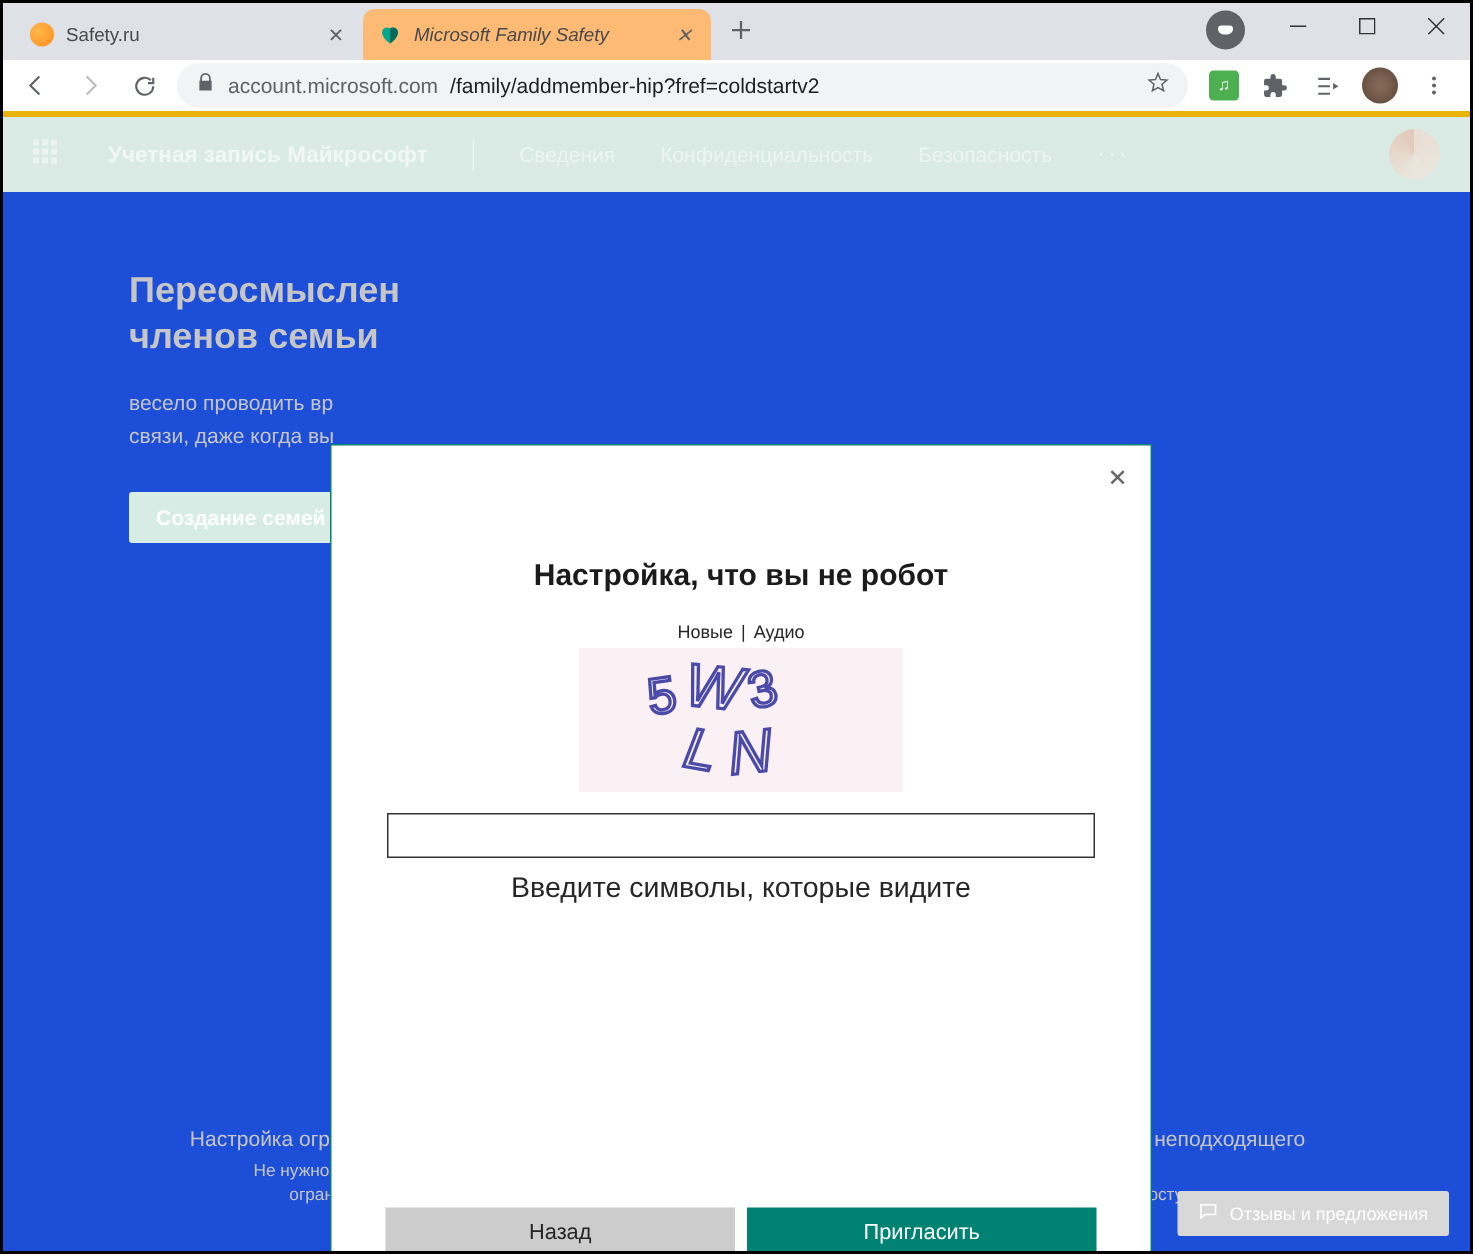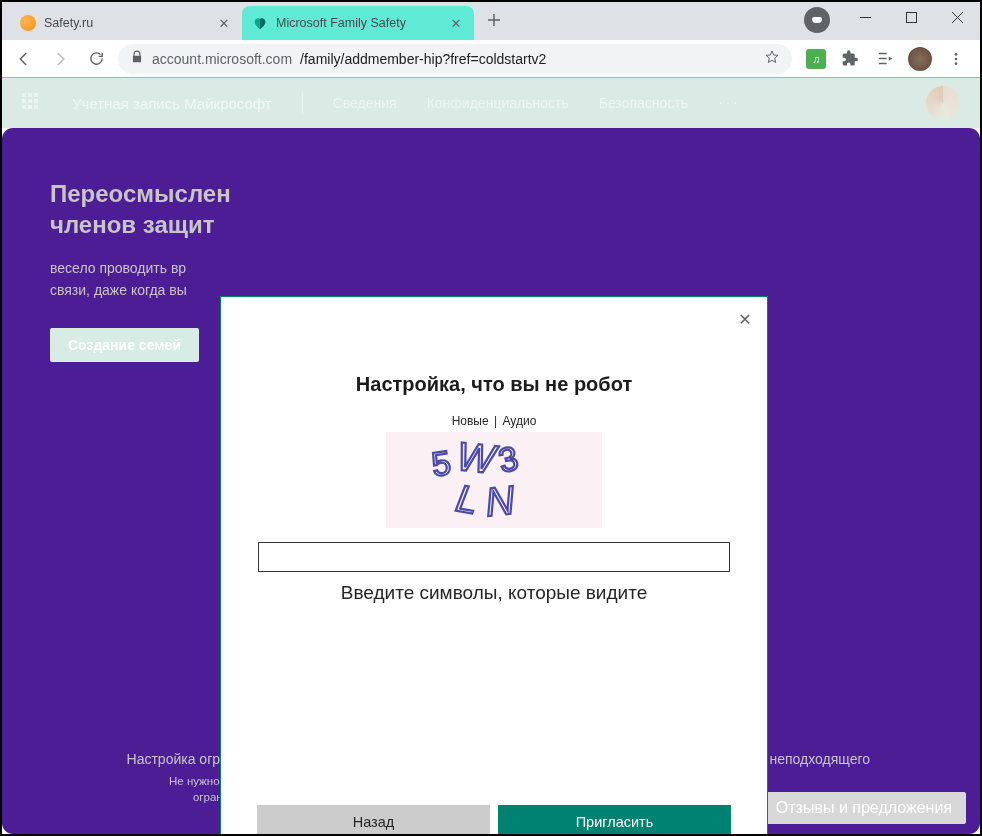--- a/index.html
+++ b/index.html
@@ -3,65 +3,65 @@
 <meta charset="utf-8">
 <style>
 * { box-sizing: border-box; margin: 0; padding: 0; font-family: "Segoe UI", Arial, sans-serif; }
 body { width: 982px; height: 836px; background: #fff; border: 2px solid #000; overflow: hidden; position: relative; }
 
 
 .titlebar { height: 38px; background: #dee1e6; display: flex; align-items: flex-end; position: relative; }
 .tabs { display: flex; height: 34px; margin-left: 8px; margin-top: 4px; }
 .tab { display: flex; align-items: center; padding: 0 10px; height: 34px; border-radius: 8px 8px 0 0; min-width: 232px; position: relative; gap: 8px; }
 .tab.inactive { background: transparent; }
-.tab.active { background: #5eead4; }
+.tab.active { background: #fdba74; font-style: italic; }
 .tab .favicon { width: 16px; height: 16px; border-radius: 50%; flex-shrink: 0; }
 .tab .favicon.orange { background: radial-gradient(circle at 35% 35%, #ffb84d, #ff8c1a); }
 .tab .favicon.heart { background: none; }
 .tab .tab-title { font-size: 12.5px; color: #49494b; overflow: hidden; white-space: nowrap; text-overflow: ellipsis; flex: 1; }
 .tab .tab-close { width: 16px; height: 16px; display: flex; align-items: center; justify-content: center; color: #5f6368; cursor: pointer; font-size: 13px; }
 .newtab { width: 28px; height: 28px; display: flex; align-items: center; justify-content: center; color: #5f6368; margin-left: 6px; margin-bottom: 3px; cursor: pointer; }
 .win-controls { position: absolute; right: 0; top: 0; display: flex; }
 .win-btn { width: 46px; height: 30px; display: flex; align-items: center; justify-content: center; color: #333; cursor: pointer; }
 .incognito-badge { position: absolute; right: 150px; top: 5px; width: 26px; height: 26px; border-radius: 50%; background: #5f6368; display: flex; align-items: center; justify-content: center; }
 .incognito-badge::after { content: ""; width: 10px; height: 6px; border-radius: 3px 3px 5px 5px; background: #fff; }
 
 
-.addrrow { height: 38px; background: #fff; display: flex; align-items: center; padding: 0 8px; border-bottom: 1px solid #eab308; gap: 8px; }
+.addrrow { height: 38px; background: #fff; display: flex; align-items: center; padding: 0 8px; border-bottom: 4px solid #eab308; gap: 8px; }
 .nav-btn { width: 28px; height: 28px; display: flex; align-items: center; justify-content: center; color: #5f6368; cursor: pointer; }
 .nav-btn.disabled { color: #bdbdbd; cursor: default; }
 .addrbar { flex: 1; height: 30px; background: #f1f3f4; border-radius: 15px; display: flex; align-items: center; padding: 0 12px; gap: 8px; }
 .proto { color: #5f6368; font-size: 14px; }
 .url { color: #202124; font-size: 14px; }
 .toolbar-icons { display: flex; align-items: center; gap: 14px; padding: 0 6px; }
 .tb-icon { width: 20px; height: 20px; display: flex; align-items: center; justify-content: center; color: #5f6368; cursor: pointer; }
 .music-ext { width: 20px; height: 20px; background: #4caf50; border-radius: 3px; display: flex; align-items: center; justify-content: center; color: #fff; font-size: 11px; }
 .avatar { width: 24px; height: 24px; border-radius: 50%; background: radial-gradient(circle, #8a6d5b, #5a4638); }
 
 
 .page-header { height: 50px; background: #d7eae3; display: flex; align-items: center; padding: 0 20px; gap: 30px; color: #fff; opacity: 0.95; }
 .waffle { width: 20px; height: 20px; display: grid; grid-template-columns: repeat(3, 4px); grid-template-rows: repeat(3, 4px); gap: 2px; opacity: 0.5; }
 .waffle span { background: #fff; }
-.ms-account { font-weight: 400; font-size: 15px; color: #ffffff; opacity: 0.65; }
+.ms-account { font-weight: 700; font-size: 15px; color: #ffffff; opacity: 0.65; }
 .header-sep { width: 1px; height: 22px; background: rgba(255,255,255,0.45); }
 .header-link { font-size: 14px; color: #ffffff; opacity: 0.55; cursor: pointer; }
 .header-dots { color: #fff; opacity: 0.55; letter-spacing: 2px; }
 .header-avatar { margin-left: auto; width: 34px; height: 34px; border-radius: 50%; background: conic-gradient(#f5d0c4, #f7e4d8, #e8a98f); opacity: 0.55; }
 
 
-.page-body { position: relative; height: calc(100% - 38px - 38px - 50px); background: #4c1d95; padding: 50px 48px; border-radius: 11px; }
+.page-body { position: relative; height: calc(100% - 38px - 38px - 50px); background: #1d4ed8; padding: 50px 84px; }
 .bg-text { color: #c6c6c6; }
 .bg-heading { font-size: 24px; font-weight: 600; line-height: 1.3; margin-bottom: 18px; }
 .bg-para { font-size: 14px; line-height: 1.55; max-width: 180px; margin-bottom: 26px; }
 .bg-btn { display: inline-block; background: #d6ece4; color: #fff; padding: 9px 18px; border-radius: 2px; font-size: 14px; font-weight: 600; }
 .bg-cards { position: absolute; bottom: 12px; left: 0; right: 0; display: flex; justify-content: space-around; padding: 0 60px; }
 .bg-card { width: 360px; text-align: center; color: #c6c6c6; }
 .bg-card-title { font-size: 14px; margin-bottom: 6px; }
 .bg-card-sub { font-size: 11.5px; line-height: 1.45; }
-.feedback-bar { position: absolute; right: 14px; bottom: 10px; background: #d8d8d8; color: #fff; padding: 7px 14px; font-size: 16px; border-radius: 2px; display: flex; align-items: center; gap: 8px; margin-left: 36px; }
+.feedback-bar { position: absolute; right: 14px; bottom: 10px; background: #d8d8d8; color: #fff; padding: 7px 14px; font-size: 12px; border-radius: 2px; display: flex; align-items: center; gap: 8px; margin-left: 36px; }
 
 
 .modal-overlay { position: absolute; inset: 0; }
 .modal { position: absolute; left: 218px; top: 168px; width: 548px; height: 576px; background: #fff; border: 1px solid #008272; display: flex; flex-direction: column; }
 .modal-close { position: absolute; right: 10px; top: 10px; width: 24px; height: 24px; display: flex; align-items: center; justify-content: center; color: #666; cursor: pointer; font-size: 16px; }
 .modal-body { flex: 1; display: flex; flex-direction: column; align-items: center; padding-top: 76px; }
 .modal-title { font-size: 20px; font-weight: 600; color: #1b1b1b; margin-bottom: 18px; }
 .captcha-links { font-size: 12px; color: #262626; margin-bottom: 4px; }
 .captcha-links .sep { margin: 0 2px; }
 .captcha-img { width: 216px; height: 96px; background: #fbf0f4; display: flex; align-items: center; justify-content: center; margin-bottom: 14px; }
@@ -190,21 +190,21 @@
   <div class="header-link">Конфиденциальность</div>
   <div class="header-link">Безопасность</div>
   <div class="header-dots">···</div>
   <div class="header-avatar"></div>
 </div>
 
 <div class="page-body">
   <div class="bg-text">
     <div class="bg-heading">
       <div>Переосмыслен</div>
-      <div>членов защит</div>
+      <div>членов семьи</div>
     </div>
     <div class="bg-para">
       <div>весело проводить вр</div>
       <div>связи, даже когда вы</div>
     </div>
     <div class="bg-btn">Создание семей</div>
   </div>
 
   <div class="bg-cards">
     <div class="bg-card">

